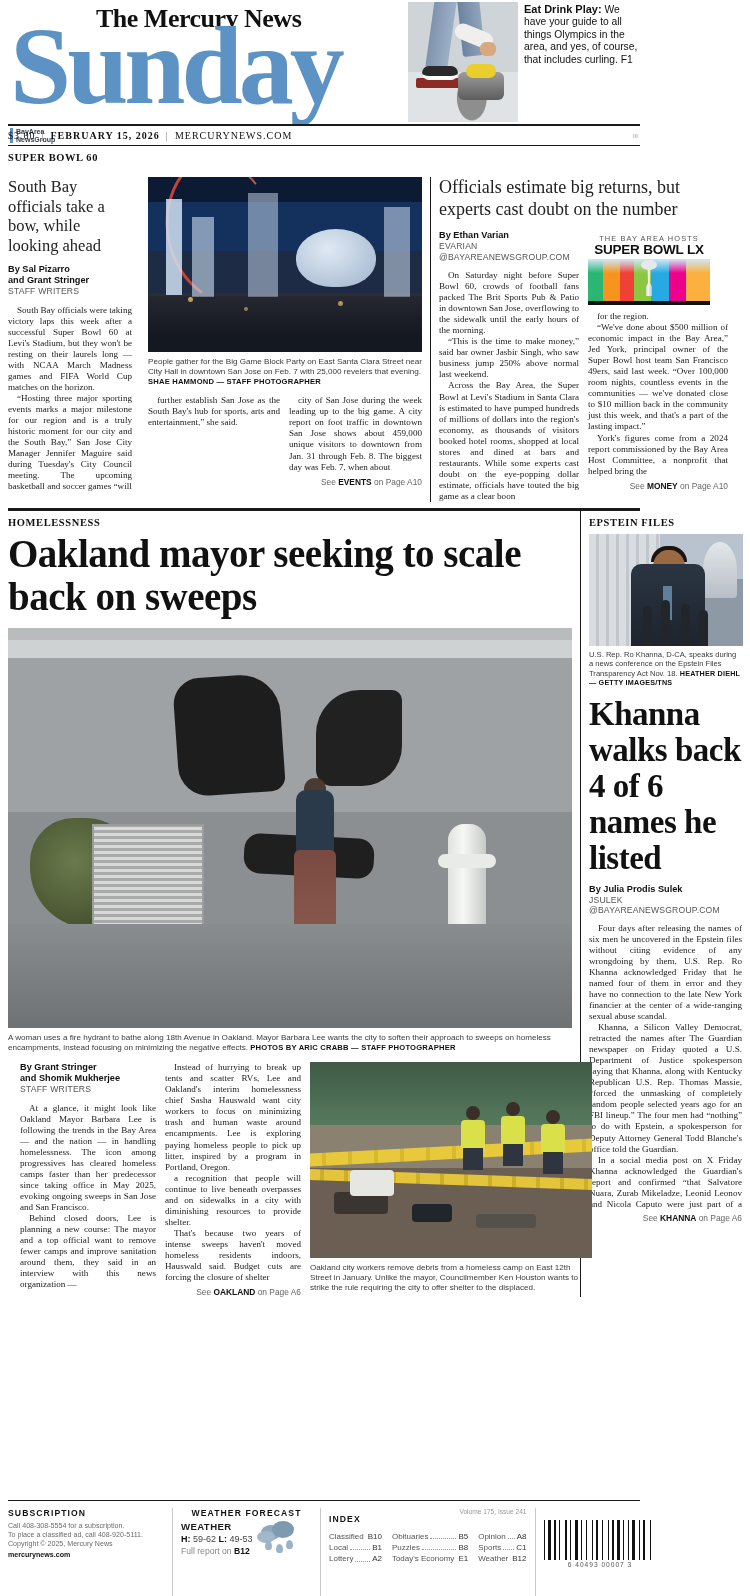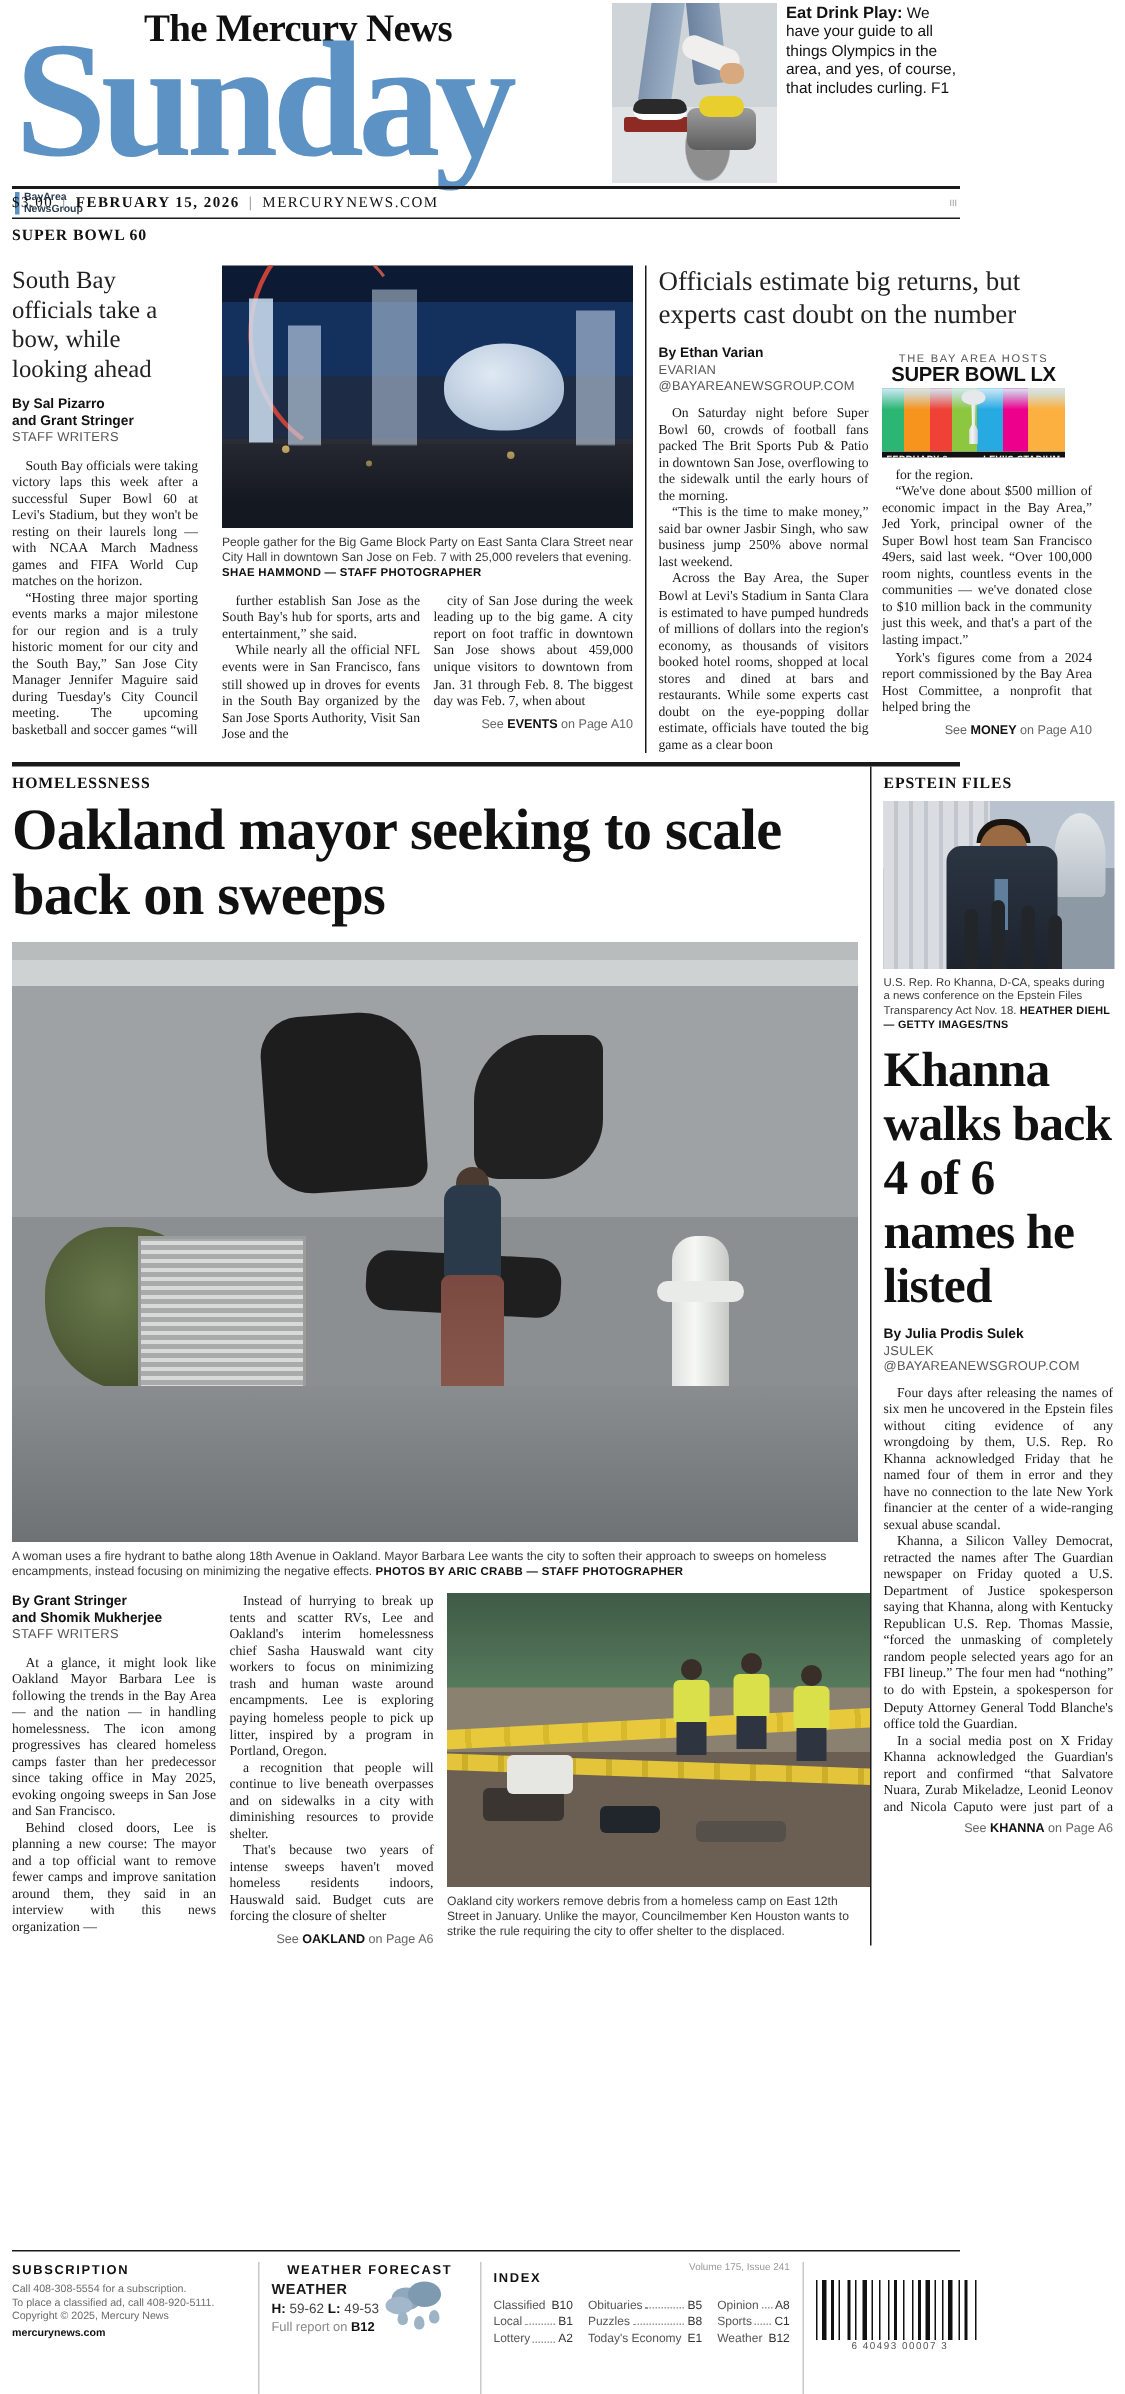--- a/index.html
+++ b/index.html
@@ -242,21 +242,21 @@
   .photo2 .bush {
     position:absolute; left:22px; top:190px; width:110px; height:110px;
     background: radial-gradient(ellipse at 40% 40%, #6b7a4e, #47532f 70%);
     border-radius: 40% 50% 30% 55%;
   }
   .photo2 .ground {
     position:absolute; left:0; right:0; bottom:0; height:26%;
     background: linear-gradient(180deg,#8a8d8f,#6f7274);
   }
   .deck2 { font-size:21px; line-height:25px; margin-top:8px; }
-  .sec2-cols { display:flex; gap:9px; margin-top:9px; }
+  .sec2-cols { display:flex; gap:9px; margin-top:9px;margin-left:12px; }
   .s2c { width:136px; flex:none; }
   .photo3 {
     width:282px; height:196px; position:relative; overflow:hidden;
     background: linear-gradient(180deg,#5d6b53 0 26%, #8a8170 26% 54%, #6b5e52 54% 100%);
   }
   .photo3 .tape {
     position:absolute; left:-10px; top:84px; right:-10px; height:13px;
     background: repeating-linear-gradient(90deg,#e8c93c 0 22px, #d9b92c 22px 26px);
     transform: rotate(-3deg);
   }
@@ -415,21 +415,20 @@
           <div class="lights" style="left:190px;top:124px;width:5px;height:5px;"></div>
           <div class="crowd"></div>
         </div>
         <div class="cap" style="margin-top:5px;">
           <span>People gather for the Big Game Block Party on East Santa Clara Street near City Hall in downtown San Jose on Feb. 7 with 25,000 revelers that evening.</span>
           <span class="credit">SHAE HAMMOND — STAFF PHOTOGRAPHER</span>
         </div>
         <div style="display:flex; gap:9px; margin-top:8px;">
           <div style="width:132px;" class="body-txt">
             <p>further establish San Jose as the South Bay's hub for sports, arts and entertainment,” she said.</p>
-              <p>While nearly all the official NFL events were in San Francisco, fans still showed up in droves for events in the South Bay organized by the San Jose Sports Authority, Visit San Jose and the</p>
           </div>
           <div style="width:133px;">
             <div class="body-txt">
                 <p>city of San Jose during the week leading up to the big game. A city report on foot traffic in downtown San Jose shows about 459,000 unique visitors to downtown from Jan. 31 through Feb. 8. The biggest day was Feb. 7, when about</p>
               </div>
             <div class="jump">
               <span>See </span><b>EVENTS</b><span> on Page A10</span>
             </div>
           </div>
         </div>

